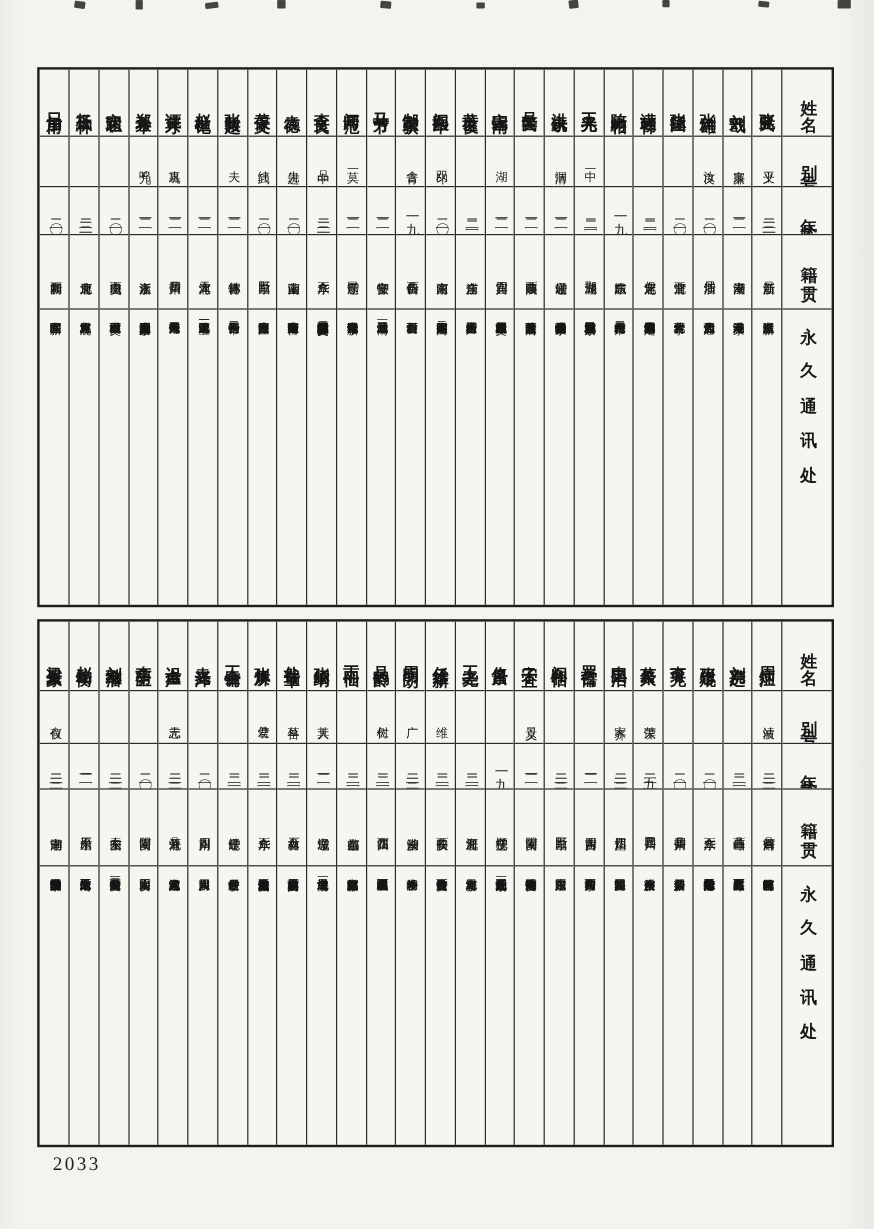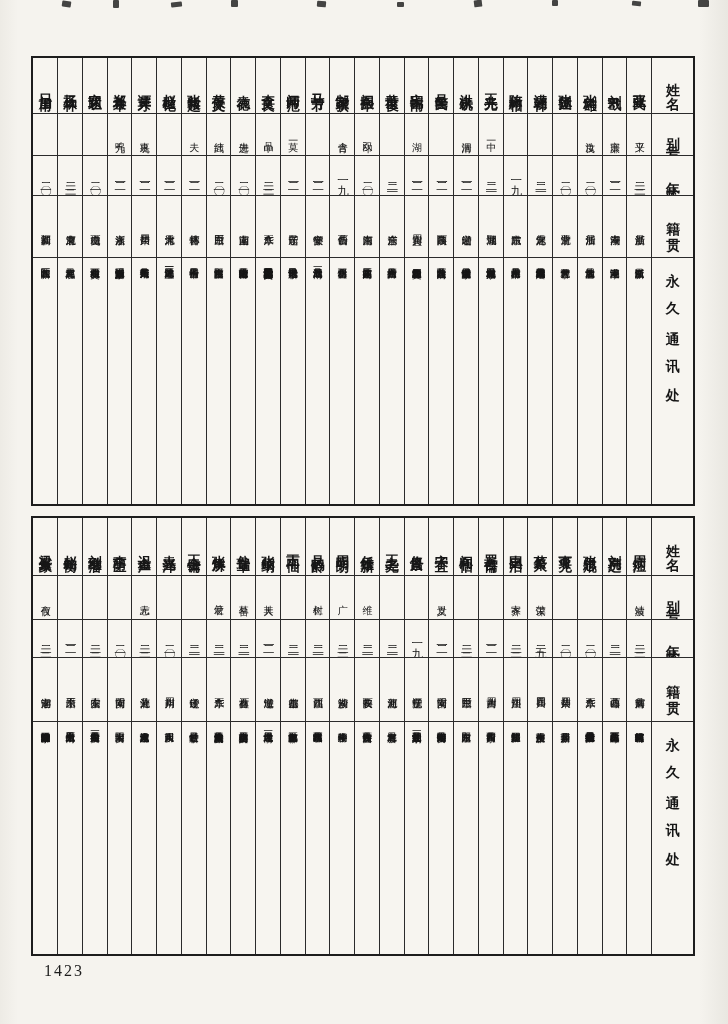--- a/index.html
+++ b/index.html
@@ -958,14 +958,14 @@
         </div>
         <div class="cell c-native">
           <span class="vt">湖南宁远</span>
         </div>
         <div class="cell c-addr">
           <span class="vt">湖南宁远舜陵乡和成市邮转太平</span>
         </div>
       </div>
     </div>
 
-  <div class="page-number">1423</div>
+  <div class="page-number">2033</div>
 </div>
 
 </body></html>

